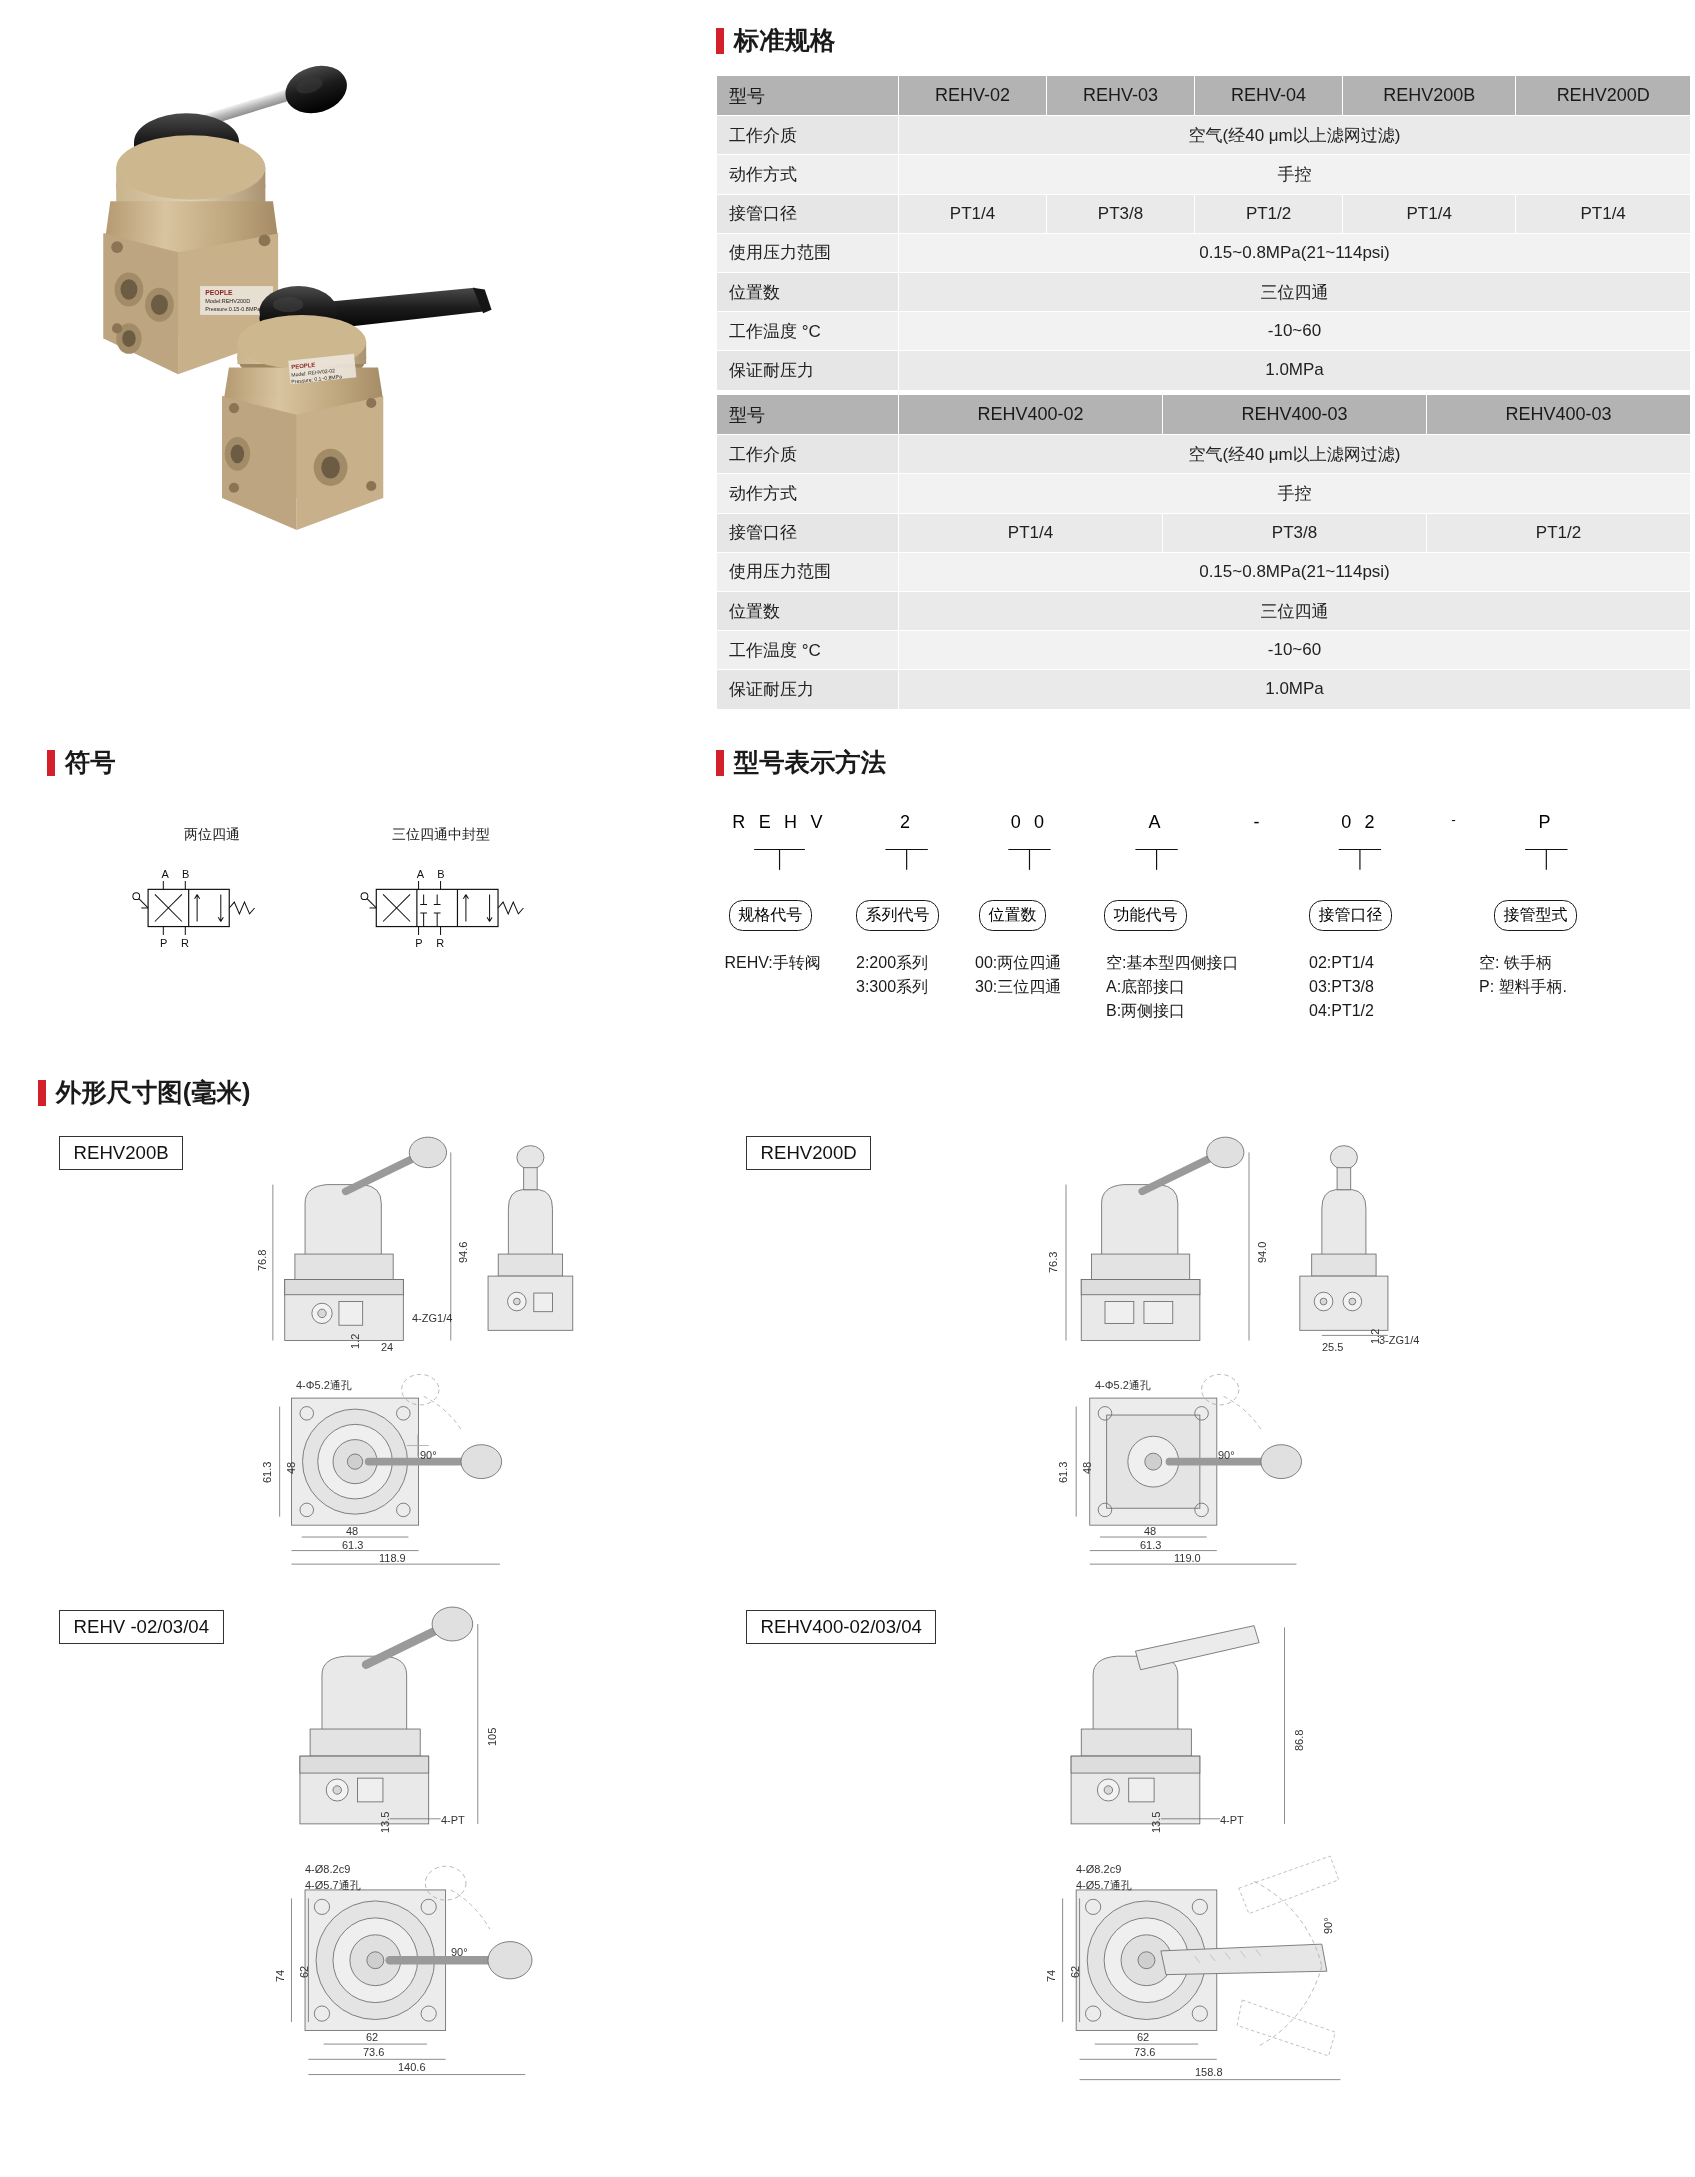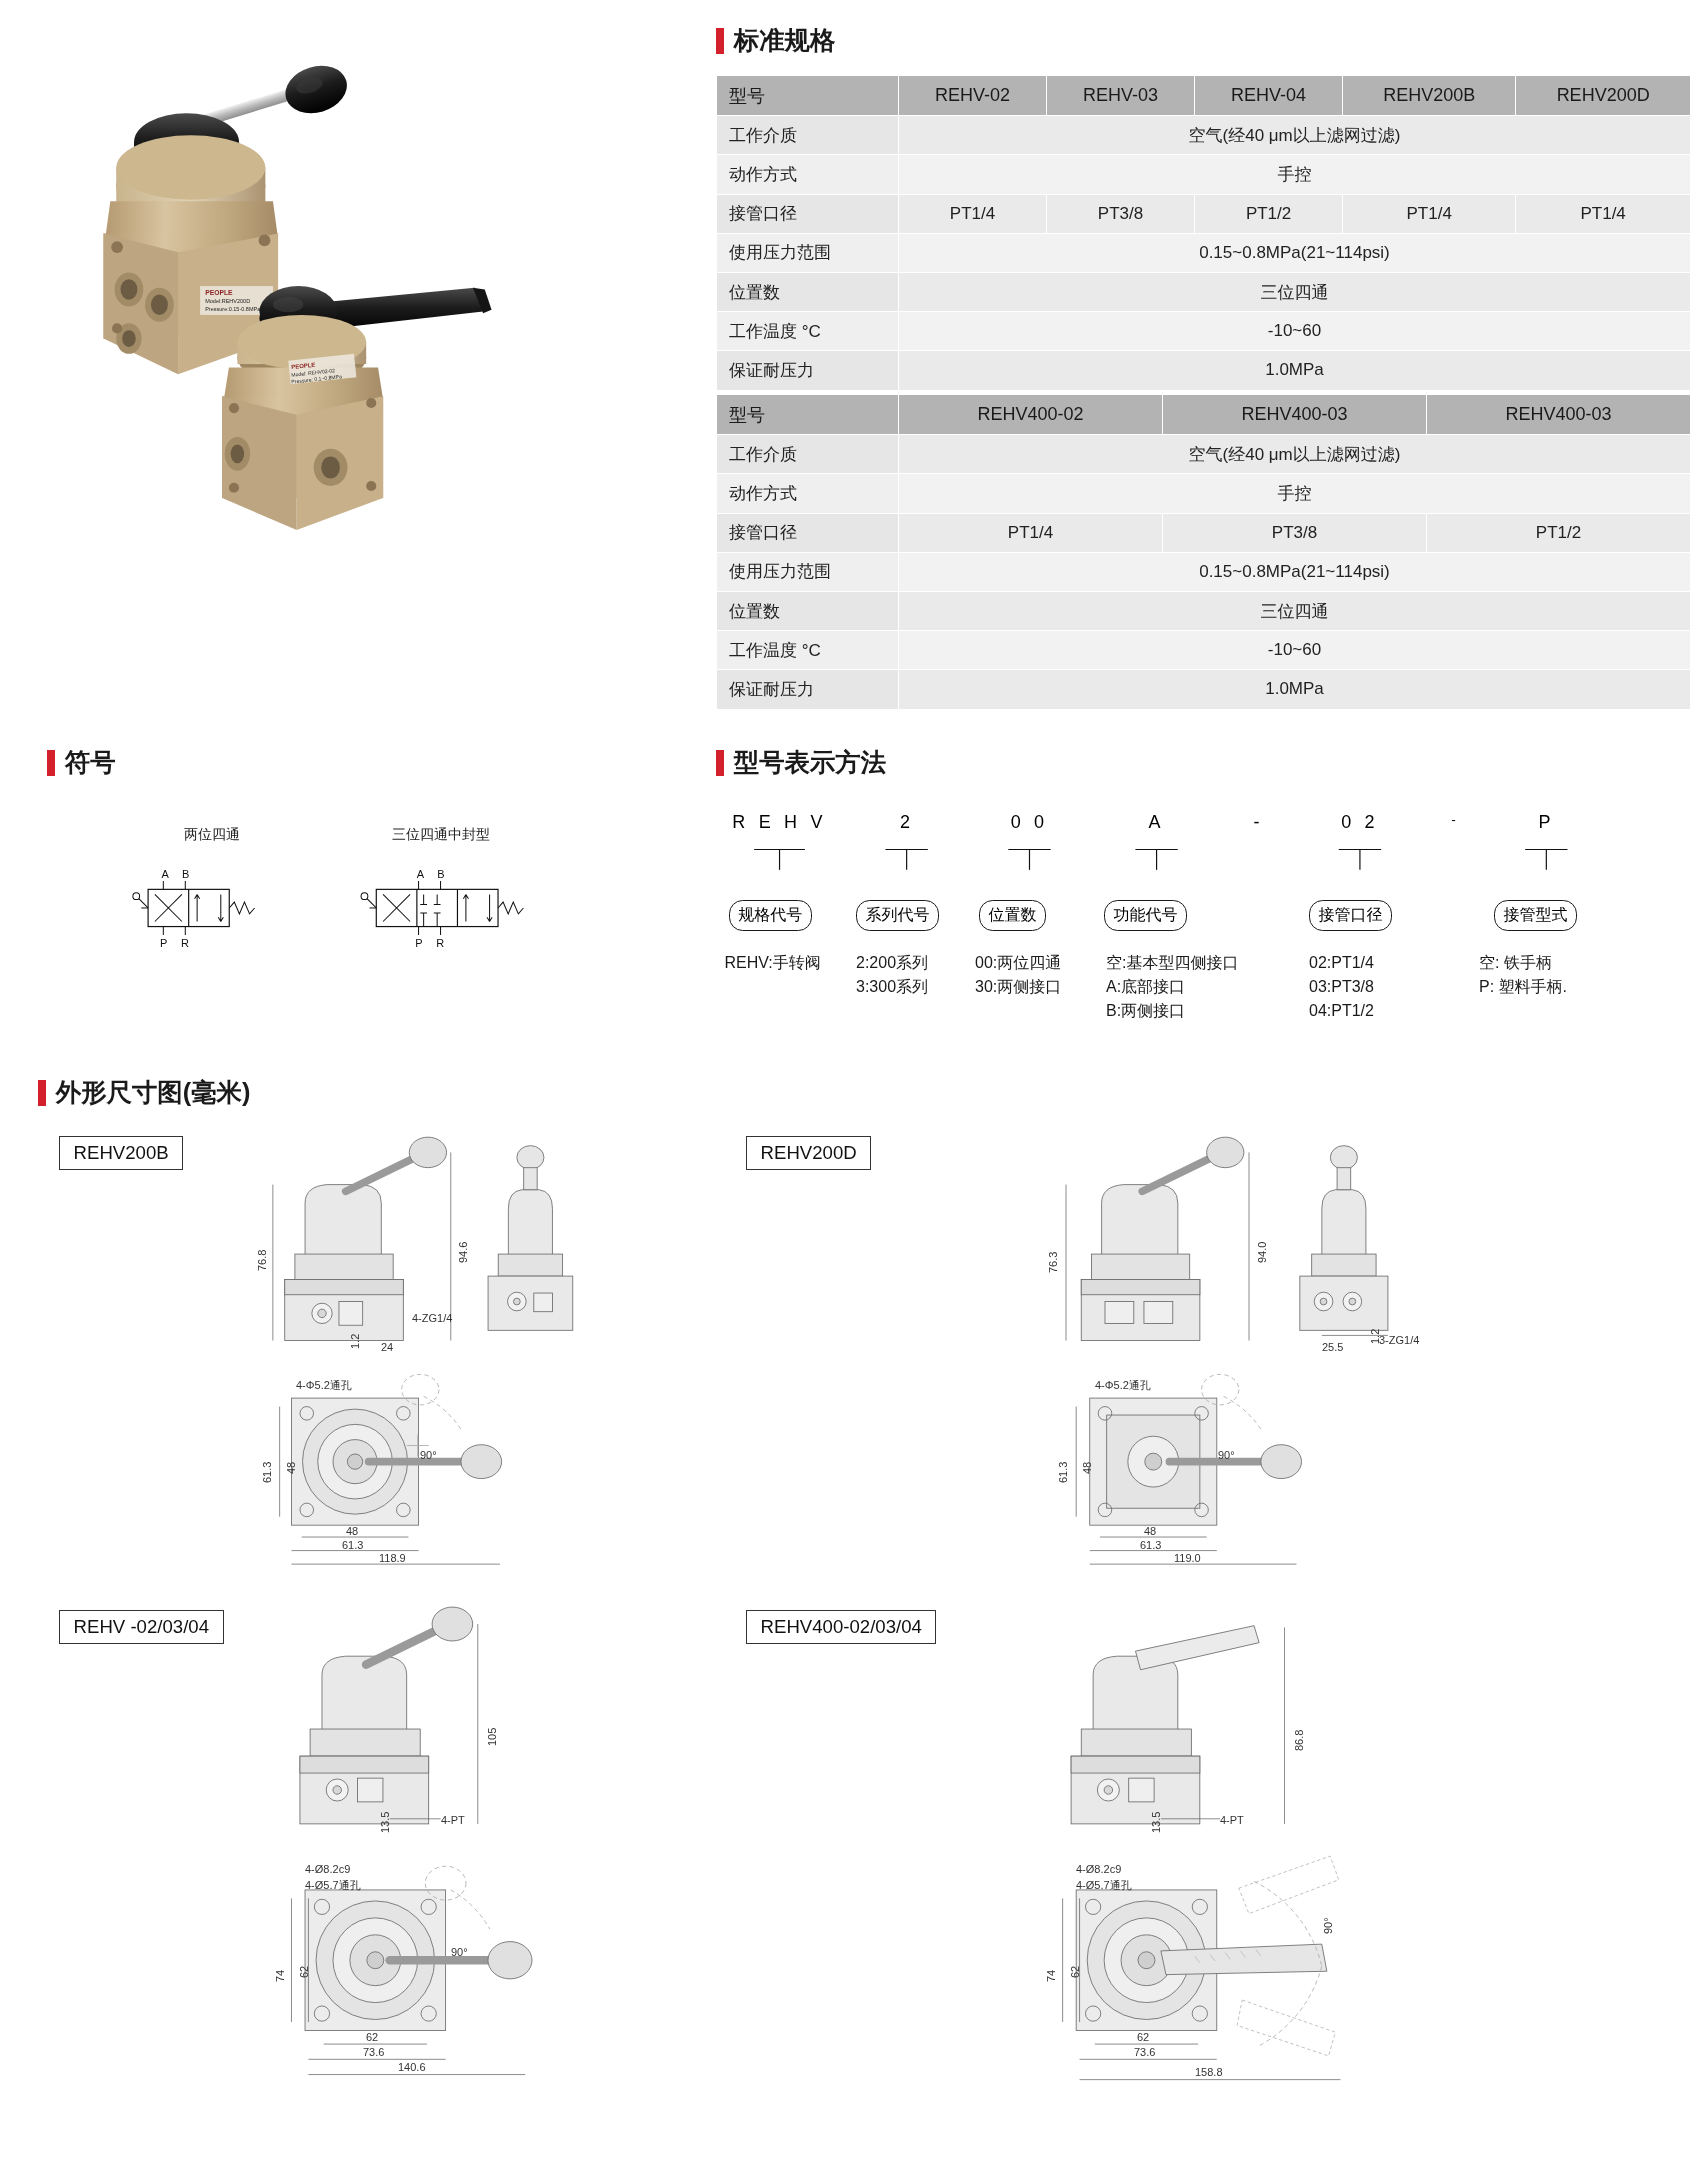--- a/index.html
+++ b/index.html
@@ -366,21 +366,21 @@
   <div class="pill" style="position:absolute; left:388px; top:0;">功能代号</div>
   <div class="pill" style="position:absolute; left:593px; top:0;">接管口径</div>
   <div class="pill" style="position:absolute; left:778px; top:0;">接管型式</div>
 </div>
 
 <div style="position:absolute; left:716px; top:951px; width:949px;">
   <div class="code-desc" style="position:absolute; left:8.5px;  top:0; width:127px;">REHV:手转阀</div>
   <div class="code-desc" style="position:absolute; left:140px; top:0; width:119px;">2:200系列
 3:300系列</div>
   <div class="code-desc" style="position:absolute; left:259px; top:0; width:136px;">00:两位四通
-30:两侧接口</div>
+30:三位四通</div>
   <div class="code-desc" style="position:absolute; left:390px; top:0; width:195px;">空:基本型四侧接口
 A:底部接口
 B:两侧接口</div>
   <div class="code-desc" style="position:absolute; left:593px; top:0; width:127px;">02:PT1/4
 03:PT3/8
 04:PT1/2</div>
   <div class="code-desc" style="position:absolute; left:763px; top:0; width:170px;">空: 铁手柄
 P: 塑料手柄.</div>
 </div>
 

